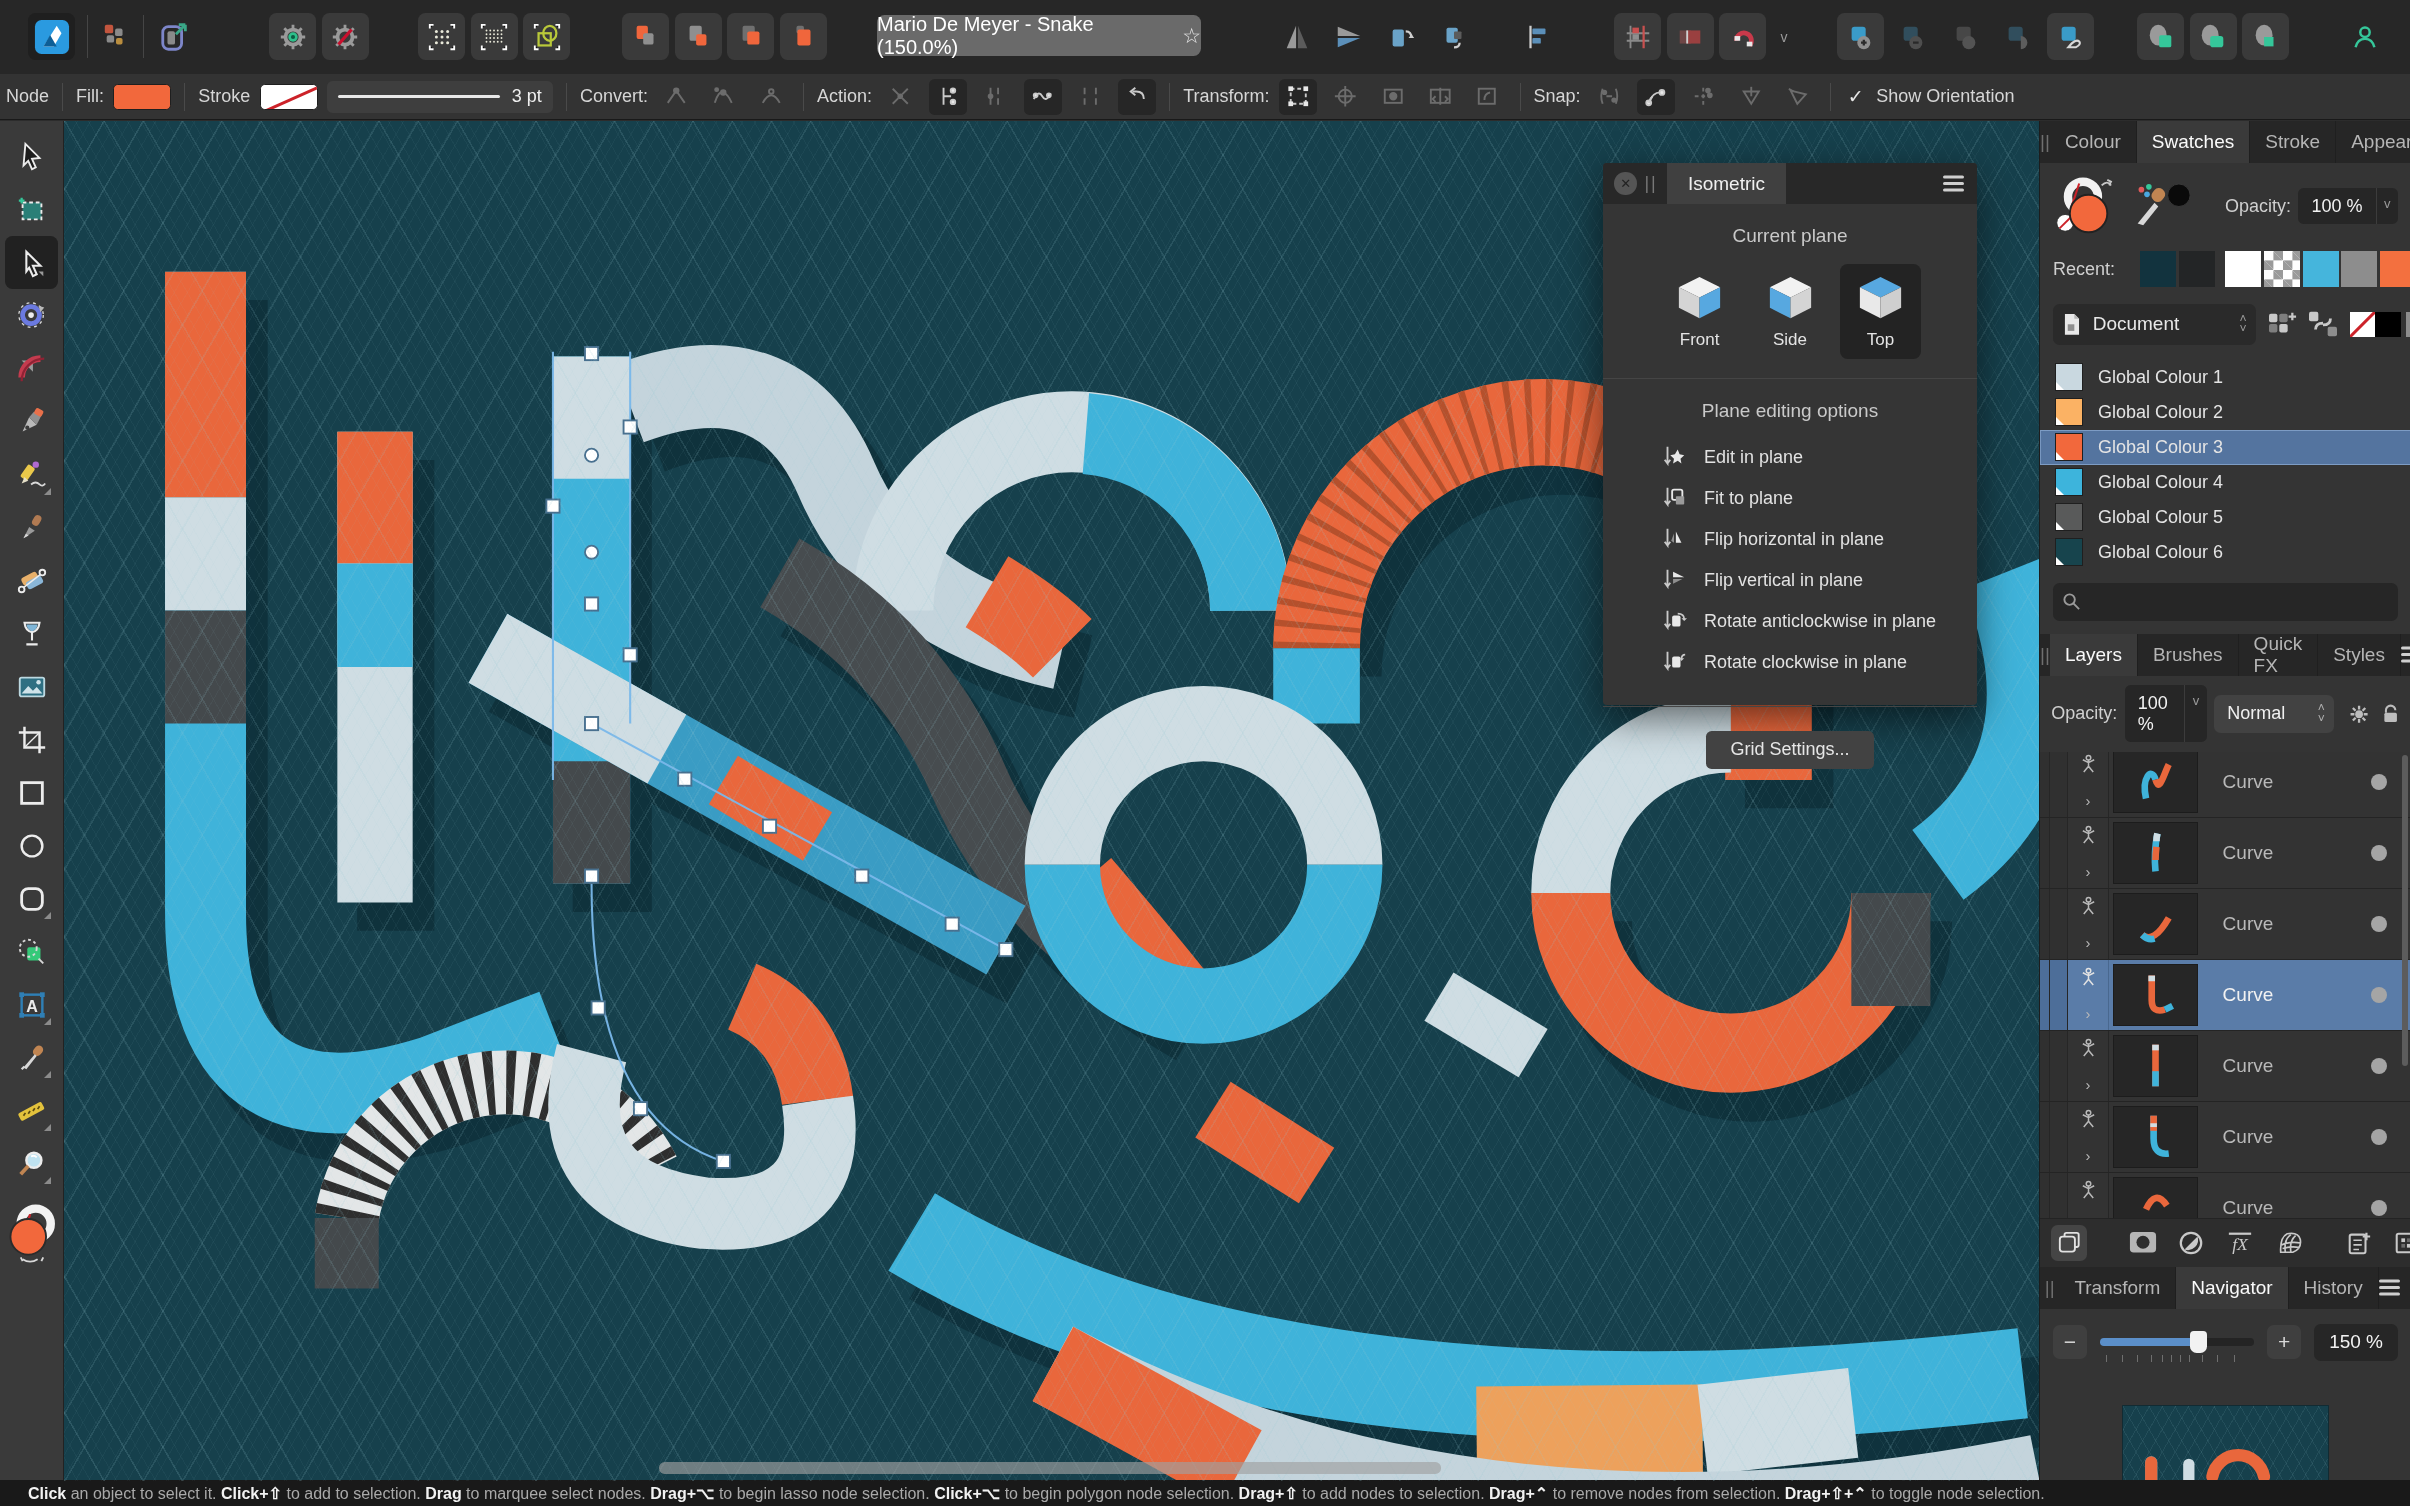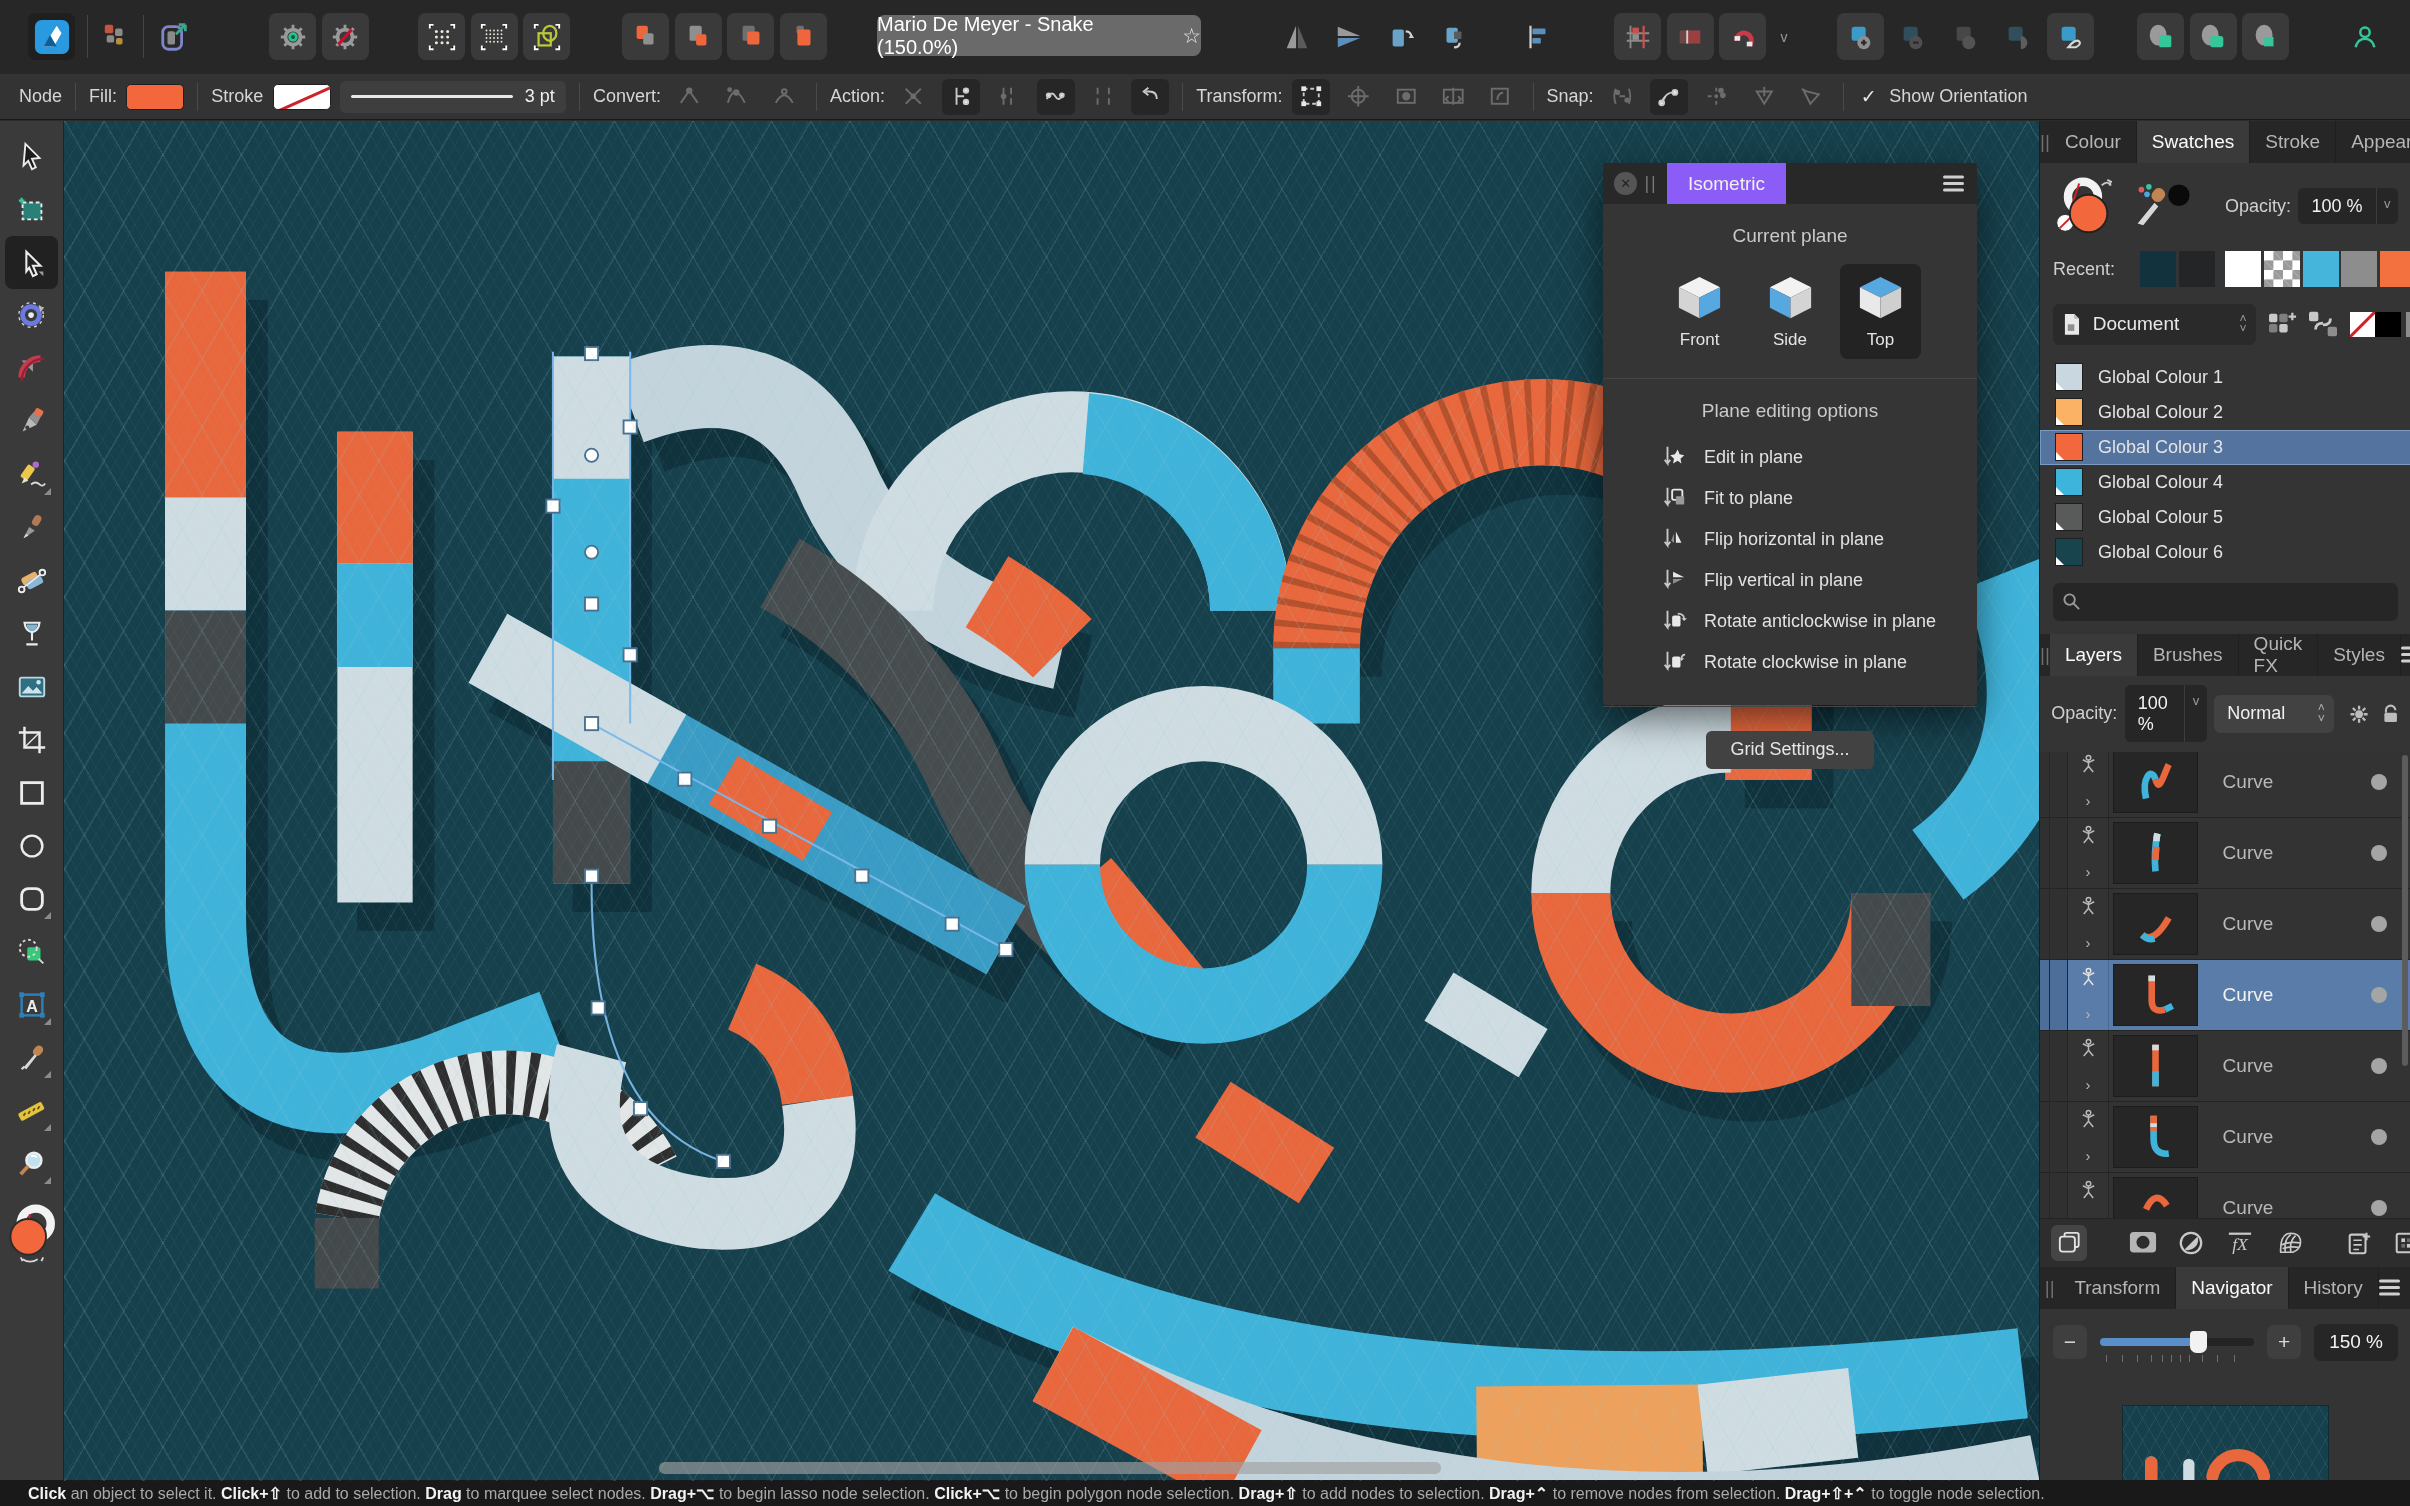--- a/index.html
+++ b/index.html
@@ -49,21 +49,21 @@
       repeating-linear-gradient(120deg, rgba(150,200,210,.14) 0 1.5px, transparent 1.5px 34px),
       repeating-linear-gradient(60deg,  rgba(150,200,210,.14) 0 1.5px, transparent 1.5px 34px),
       repeating-linear-gradient(120deg, rgba(150,200,210,.05) 0 0.9px, transparent 0.9px 11.3px),
       repeating-linear-gradient(60deg,  rgba(150,200,210,.05) 0 0.9px, transparent 0.9px 11.3px); }
   .hscroll { position:absolute; left:595px; bottom:7.5px; width:782px; height:11.3px; border-radius:5.6px; background:rgba(160,160,160,.65); z-index:6; }
 
   
   .iso { position:absolute; left:1603px; top:163px; width:374px; height:542px; background:#353535; border-radius:3.8px;
          box-shadow:0 13px 38px rgba(0,0,0,.55); z-index:10; font-size:18px; }
   .iso-head { height:41px; background:#282828; border-radius:3.8px 3.8px 0 0; display:flex; align-items:center; }
-  .iso-tab { height:41px; background:#8b5cf6; color:#f0f0f0; display:flex; align-items:center; padding:0 21px; font-size:19px; }
+  .iso-tab { height:41px; background:#404040; color:#f0f0f0; display:flex; align-items:center; padding:0 21px; font-size:19px; }
   .iso-close { width:22.6px; height:22.6px; margin:0 7.5px 0 11.3px; border-radius:50%; background:#555; color:#222; font-size:13px;
                display:flex; align-items:center; justify-content:center; }
   .iso-grip { color:#777; margin-right:9.4px; letter-spacing:1.9px; }
   .iso-burger { margin-left:auto; margin-right:13px; }
   .iso-section-title { text-align:center; color:#c9c9c9; margin-top:21px; font-size:19px; }
   .planes { display:flex; justify-content:center; gap:9.4px; margin-top:17px; }
   .plane-btn { width:81px; padding:11.3px 0 9.4px; border-radius:7.5px; display:flex; flex-direction:column; align-items:center; gap:9.4px; color:#e4e4e4; font-size:17px; }
   .plane-btn.sel { background:#232323; }
   .iso-div { height:0.9px; background:#454545; margin:19px 0 0; }
   .iso-opts { margin-top:15px; }
@@ -415,21 +415,21 @@
       <div class="tt-btn flat">
           <svg width="32" height="32" viewBox="0 0 34 34">
             <circle cx="17" cy="12" r="5" fill="none" stroke="#35c79a" stroke-width="2.6"></circle>
             <path d="M7 28 q2 -9 10 -9 q8 0 10 9" fill="none" stroke="#35c79a" stroke-width="2.6"></path>
           </svg>
         </div>
     </div>
   </div>
 
   <div class="context-toolbar">
-    <div class="ctx-item" style="margin-left:19px;">
+    <div class="ctx-item" style="margin-left:6px;">
         <span>Node</span>
       </div>
     <div class="ctx-sep"></div>
     <div class="ctx-item">
       <span>Fill:</span>
       <span class="fill-swatch"></span>
     </div>
     <div class="ctx-sep"></div>
     <div class="ctx-item">
       <span>Stroke</span>

